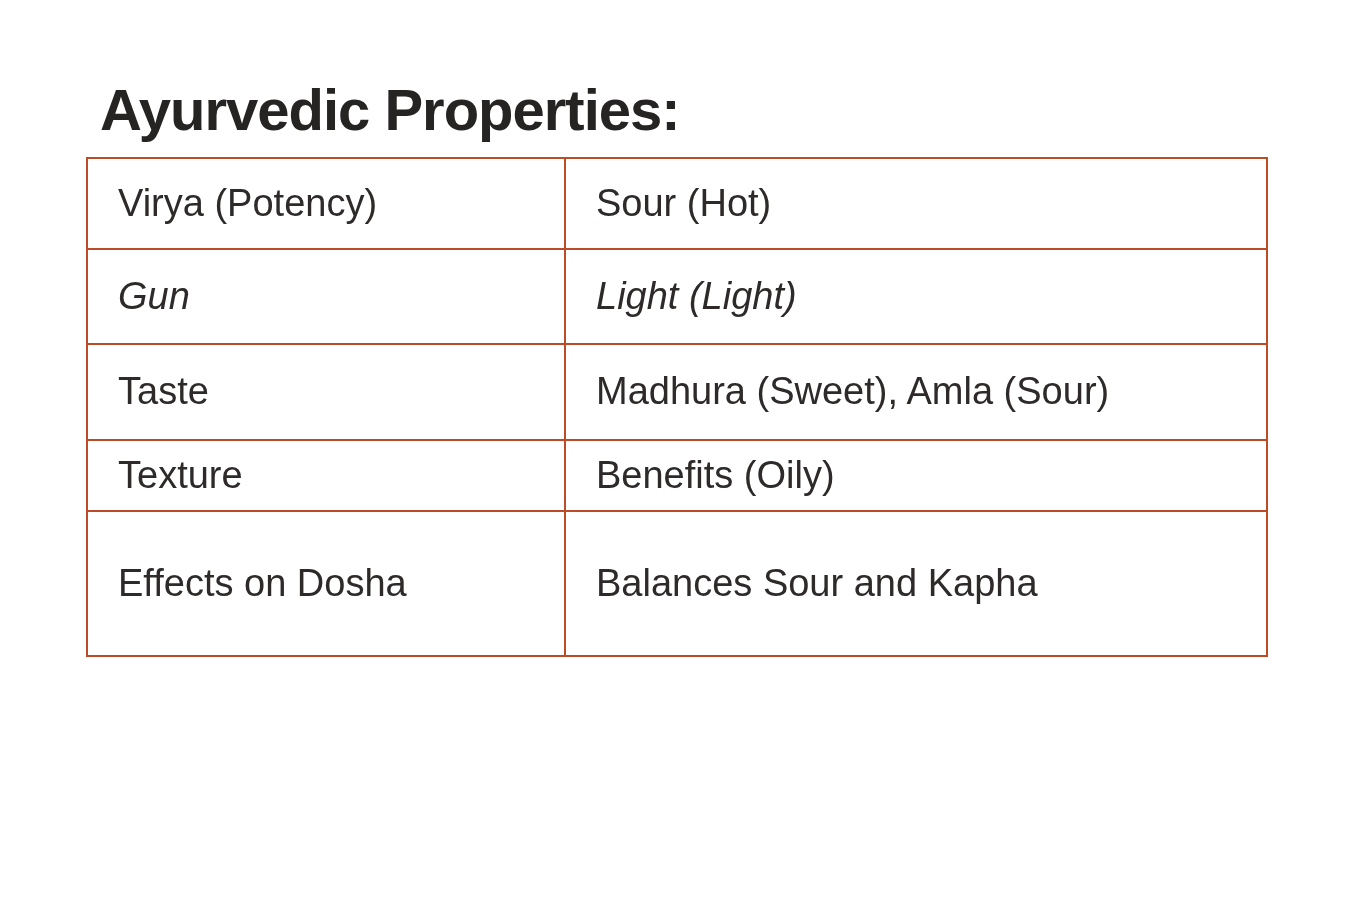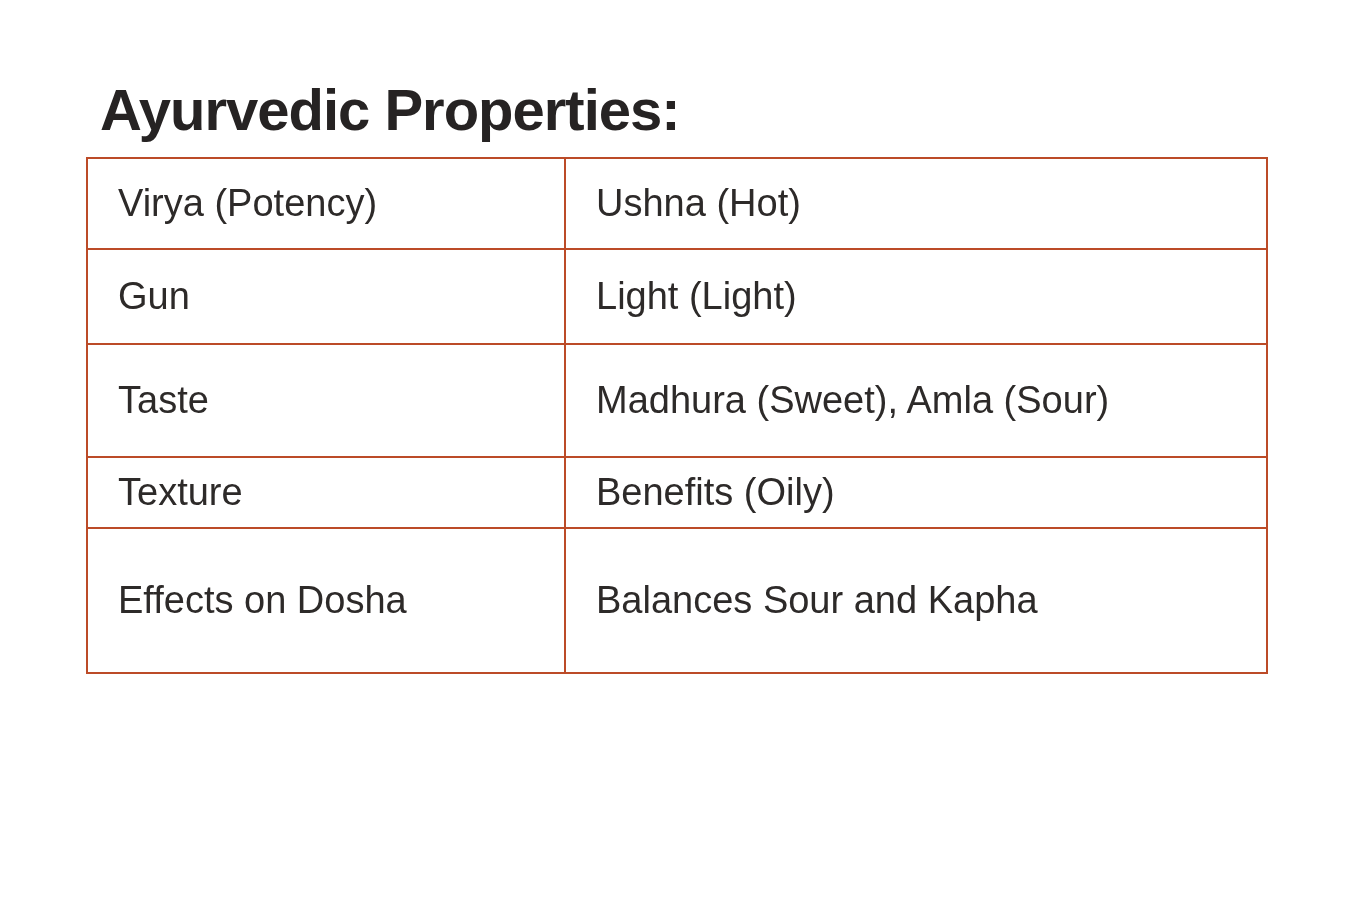--- a/index.html
+++ b/index.html
@@ -42,41 +42,41 @@
     font-size: 38px;
     line-height: 1.3;
     color: #2d2a29;
   }
   td.label-cell { width: 478px; }
   td.value-cell span {
     display: inline-block;
     max-width: 600px;
   }
   tr.r0 { height: 91px; }
-  tr.r1 { height: 95px; }
-  tr.r2 { height: 113px; }
+  tr.r1 { height: 95px; font-style: italic; }
+  tr.r2 { height: 96px; }
   tr.r3 { height: 68px; margin-left: 45px; }
   tr.r4 { height: 145px; margin-top: 40px; }
   tr.r5 { height: 167px; }
 </style>
 </head>
 <body>
 
 <div class="page">
 
   <h1 class="page-title">Ayurvedic Properties:</h1>
 
   <table class="props-table">
     <tbody>
       <tr class="r0">
         <td class="label-cell">
           <span>Virya (Potency)</span>
         </td>
         <td class="value-cell">
-          <span>Ushna (Hot)</span>
+          <span>Sour (Hot)</span>
         </td>
       </tr>
       <tr class="r1">
         <td class="label-cell">
           <span>Gun</span>
         </td>
         <td class="value-cell">
           <span>Light (Light)</span>
         </td>
       </tr>

